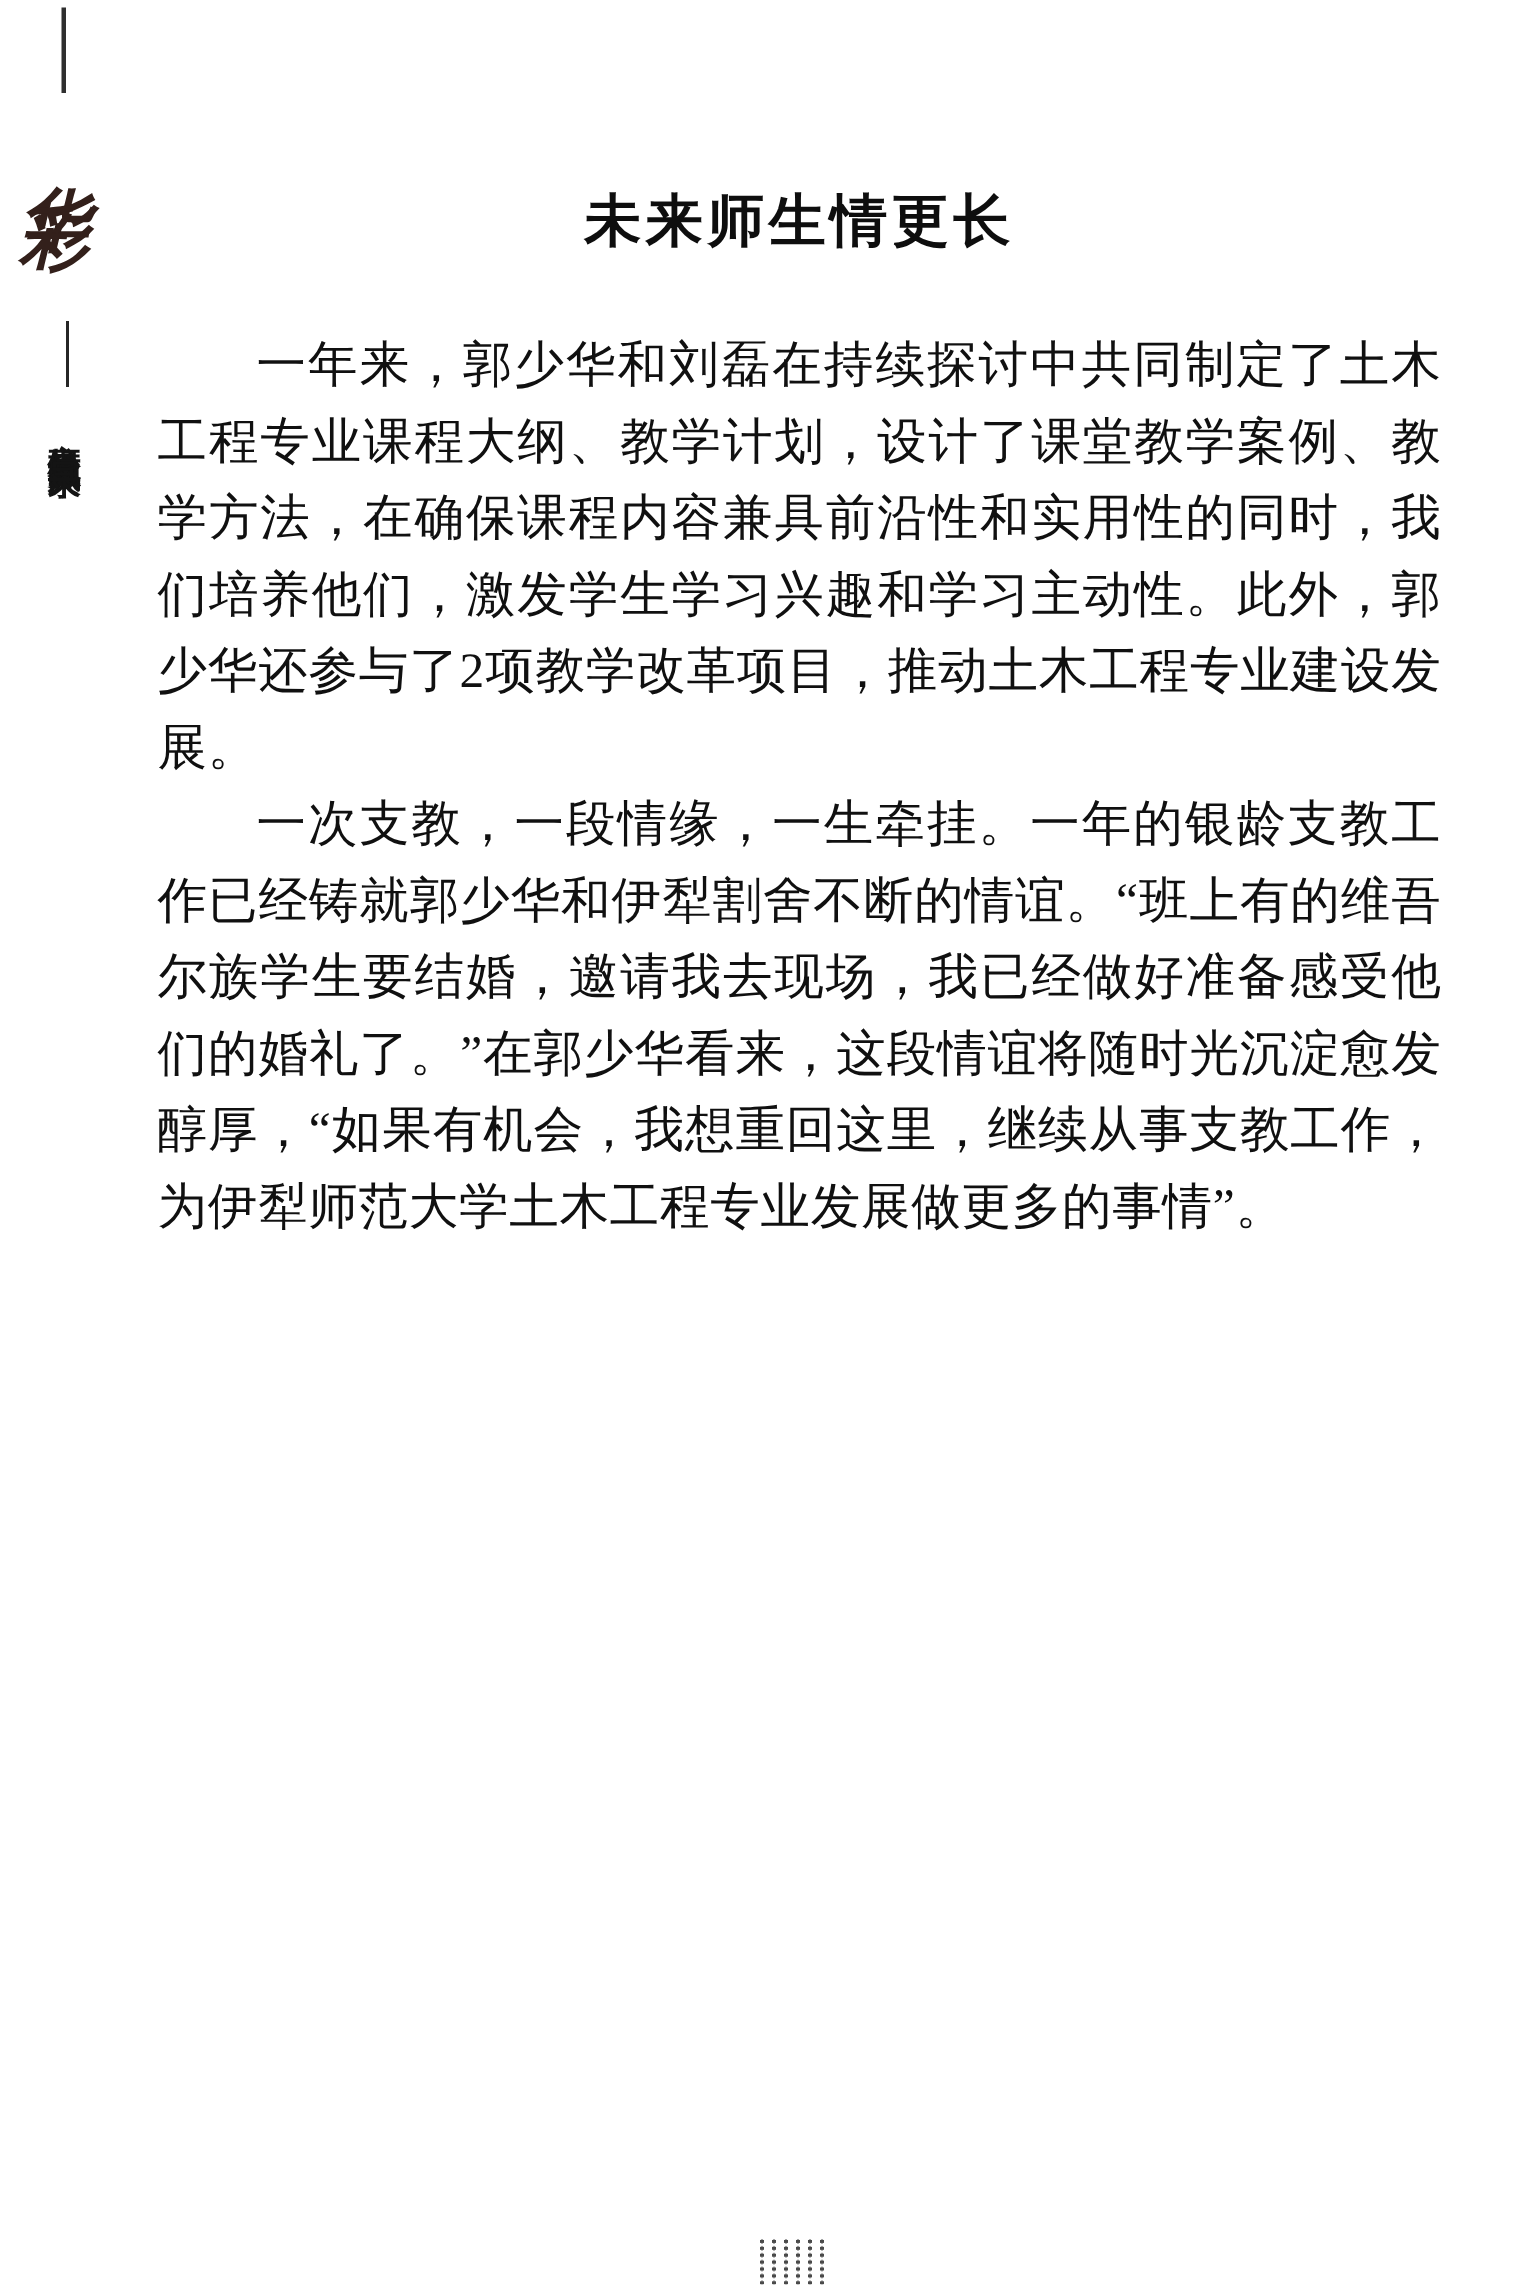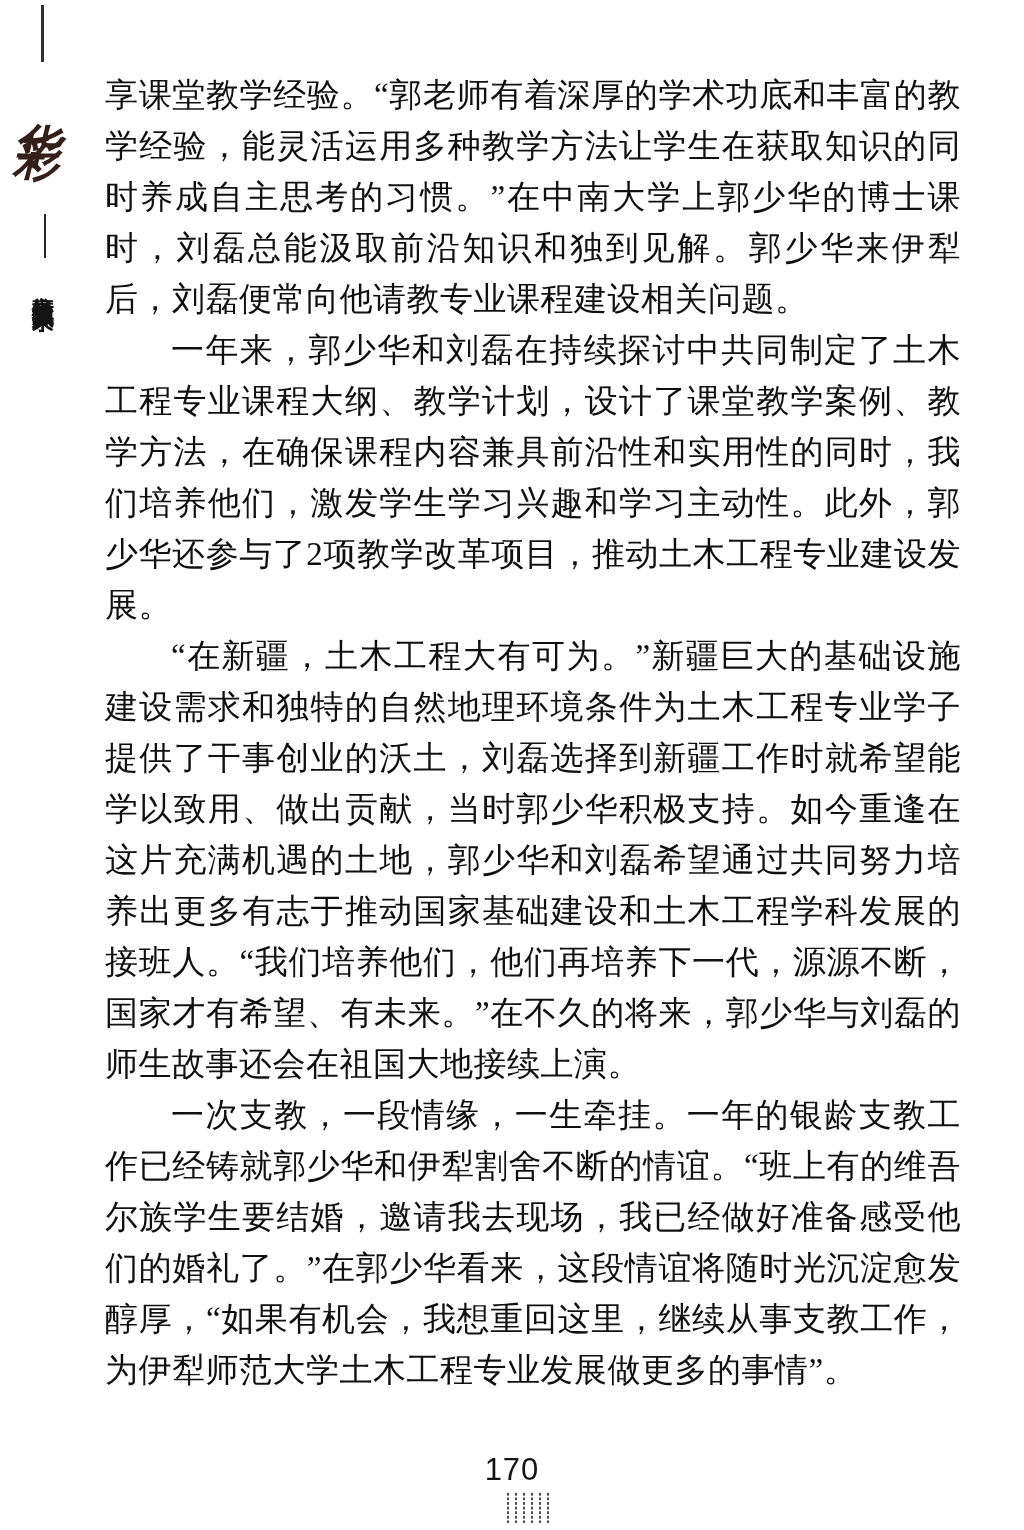--- a/index.html
+++ b/index.html
@@ -86,22 +86,20 @@
 <body>
 
 <div class="page">
 
   <div class="top-rule"></div>
   <div class="series-title">华彩</div>
   <div class="series-dash"></div>
   <div class="series-subtitle">高校银龄教师风采录</div>
 
   <div class="content">
-    <p class="para no-indent">享课堂教学经验。“郭老师有着深厚的学术功底和丰富的教学经验，能灵活运用多种教学方法让学生在获取知识的同时养成自主思考的习惯。”在中南大学上郭少华的博士课时，刘磊总能汲取前沿知识和独到见解。郭少华来伊犁后，刘磊便常向他请教专业课程建设相关问题。</p>
+    <h2 class="heading">未来师生情更长</h2>
     <p class="para">一年来，郭少华和刘磊在持续探讨中共同制定了土木工程专业课程大纲、教学计划，设计了课堂教学案例、教学方法，在确保课程内容兼具前沿性和实用性的同时，我们培养他们，激发学生学习兴趣和学习主动性。此外，郭少华还参与了2项教学改革项目，推动土木工程专业建设发展。</p>
-    <p class="para">“在新疆，土木工程大有可为。”新疆巨大的基础设施建设需求和独特的自然地理环境条件为土木工程专业学子提供了干事创业的沃土，刘磊选择到新疆工作时就希望能学以致用、做出贡献，当时郭少华积极支持。如今重逢在这片充满机遇的土地，郭少华和刘磊希望通过共同努力培养出更多有志于推动国家基础建设和土木工程学科发展的接班人。“我们培养他们，他们再培养下一代，源源不断，国家才有希望、有未来。”在不久的将来，郭少华与刘磊的师生故事还会在祖国大地接续上演。</p>
     <p class="para">一次支教，一段情缘，一生牵挂。一年的银龄支教工作已经铸就郭少华和伊犁割舍不断的情谊。“班上有的维吾尔族学生要结婚，邀请我去现场，我已经做好准备感受他们的婚礼了。”在郭少华看来，这段情谊将随时光沉淀愈发醇厚，“如果有机会，我想重回这里，继续从事支教工作，为伊犁师范大学土木工程专业发展做更多的事情”。</p>
   </div>
 
-  <div class="page-number">170</div>
   <div class="footer-dots"></div>
 
 </div>
 
 </body></html>

